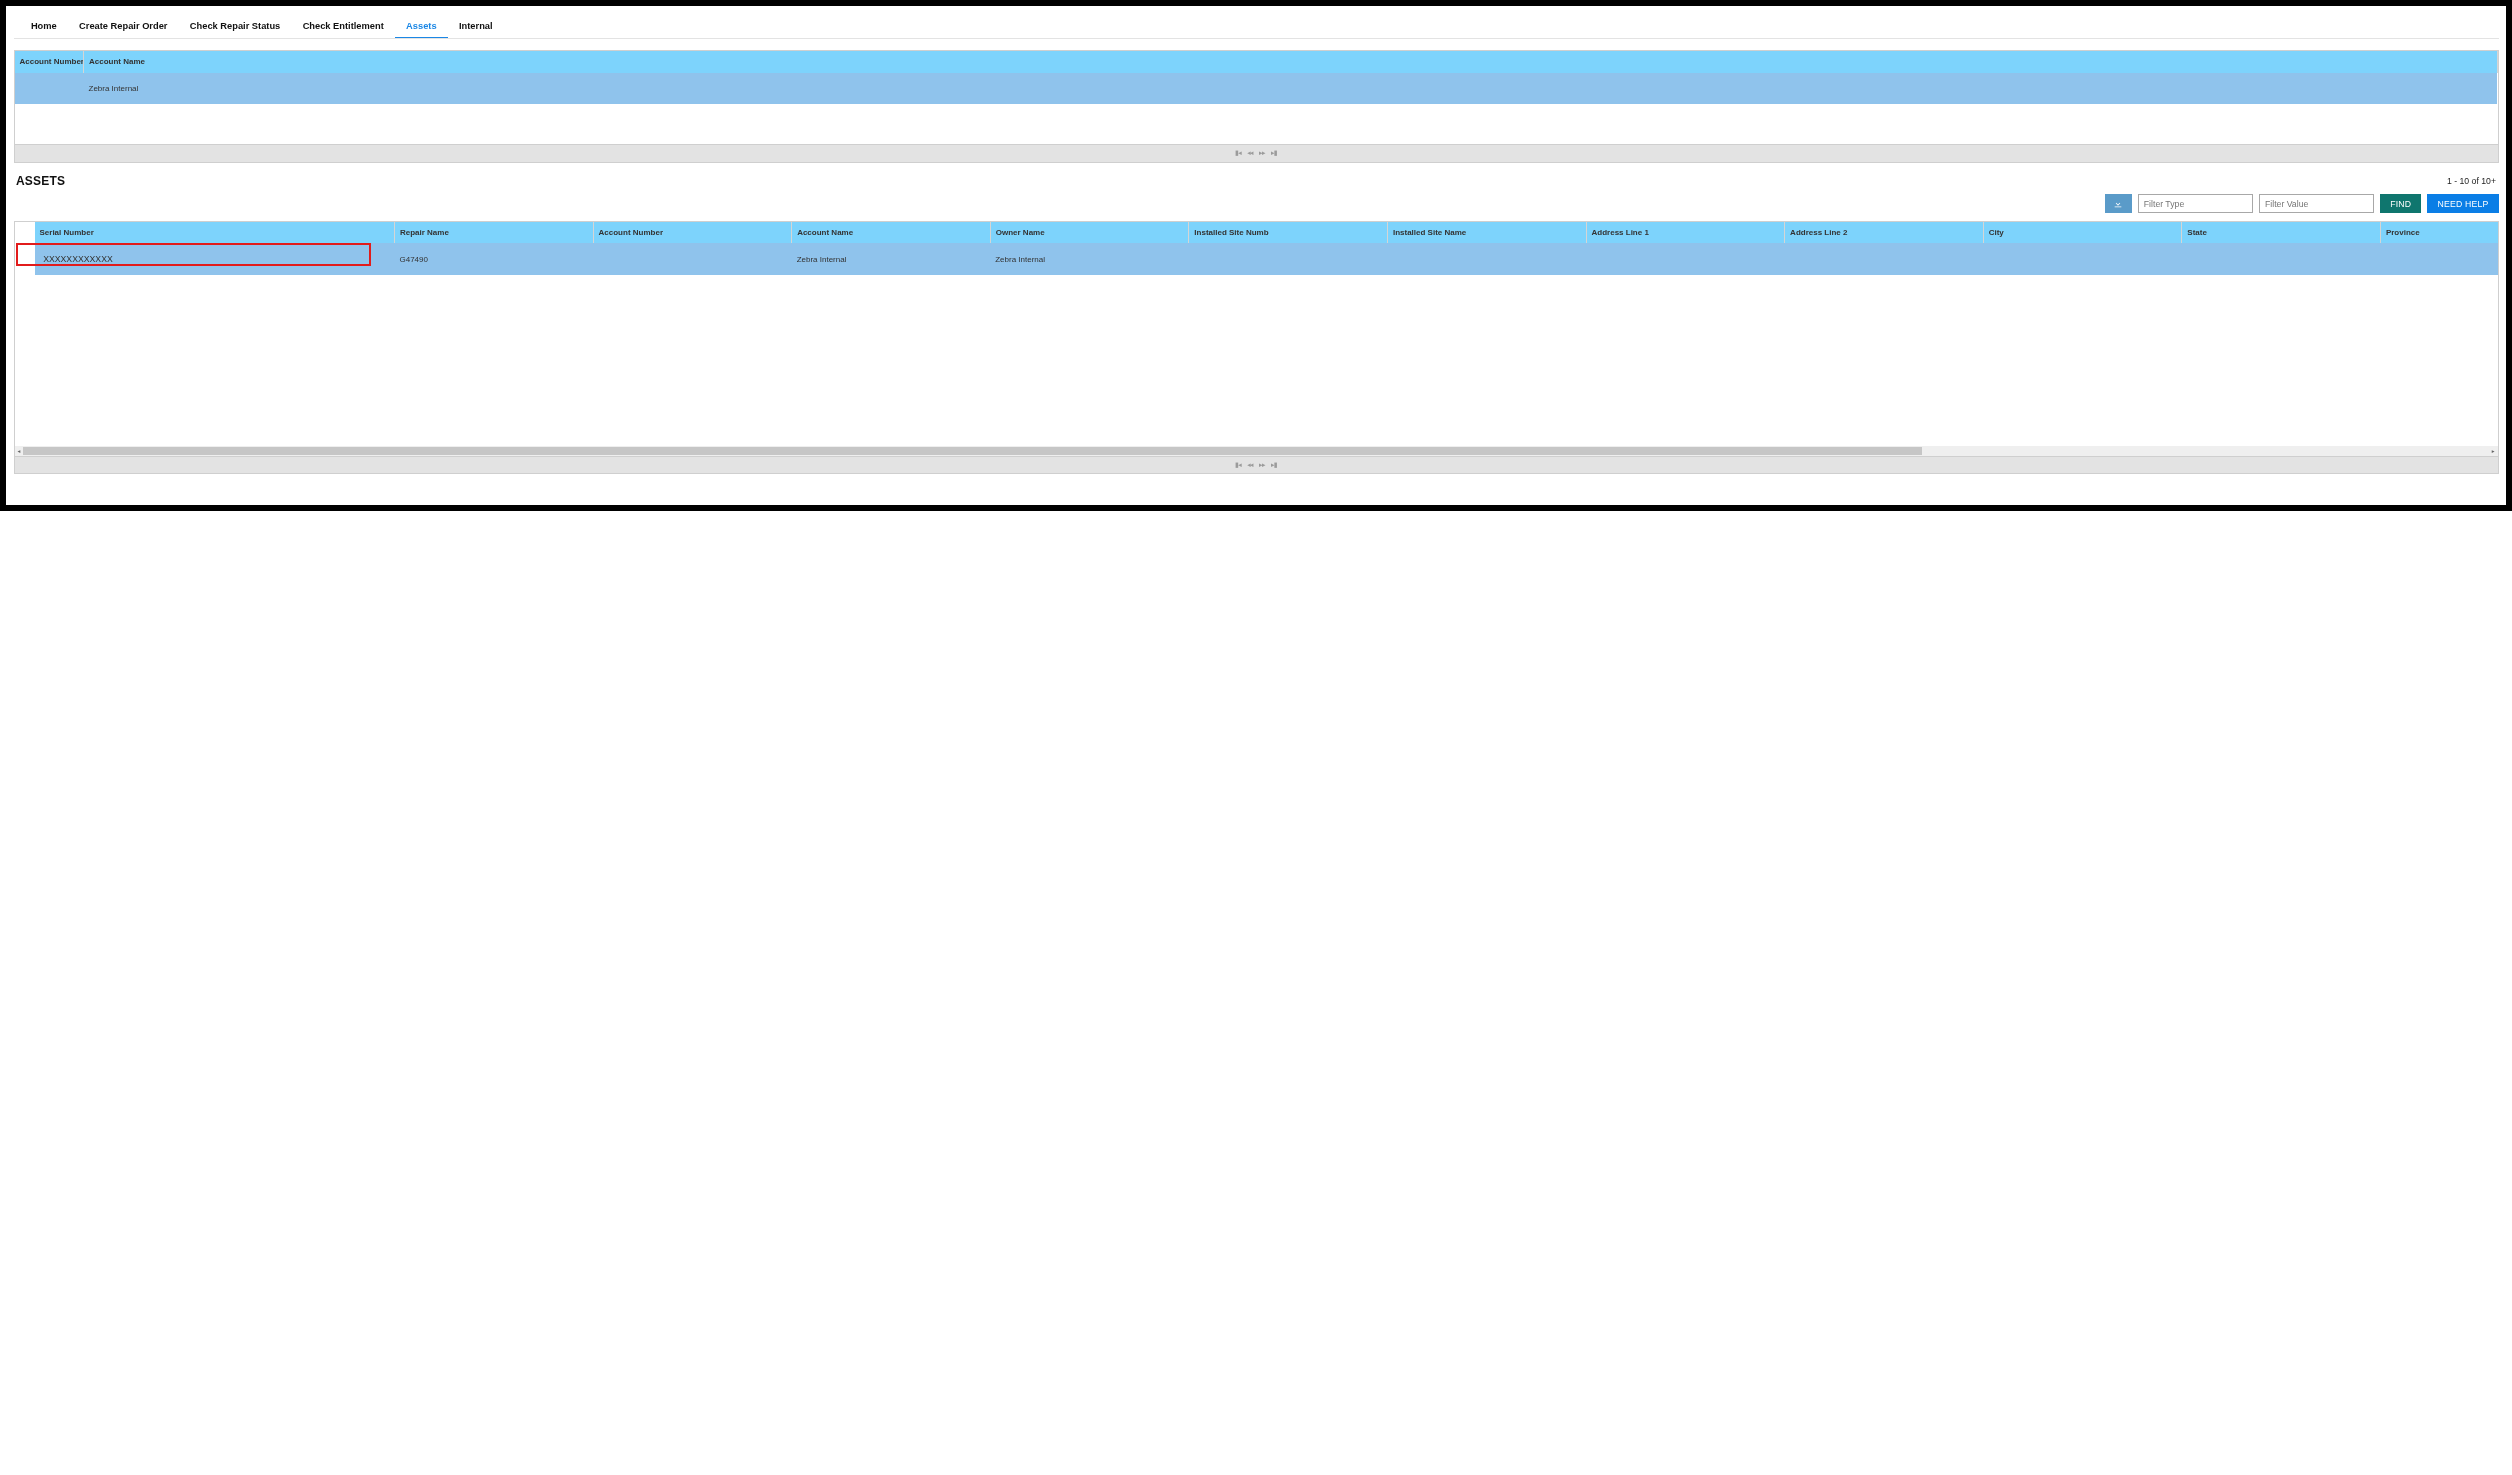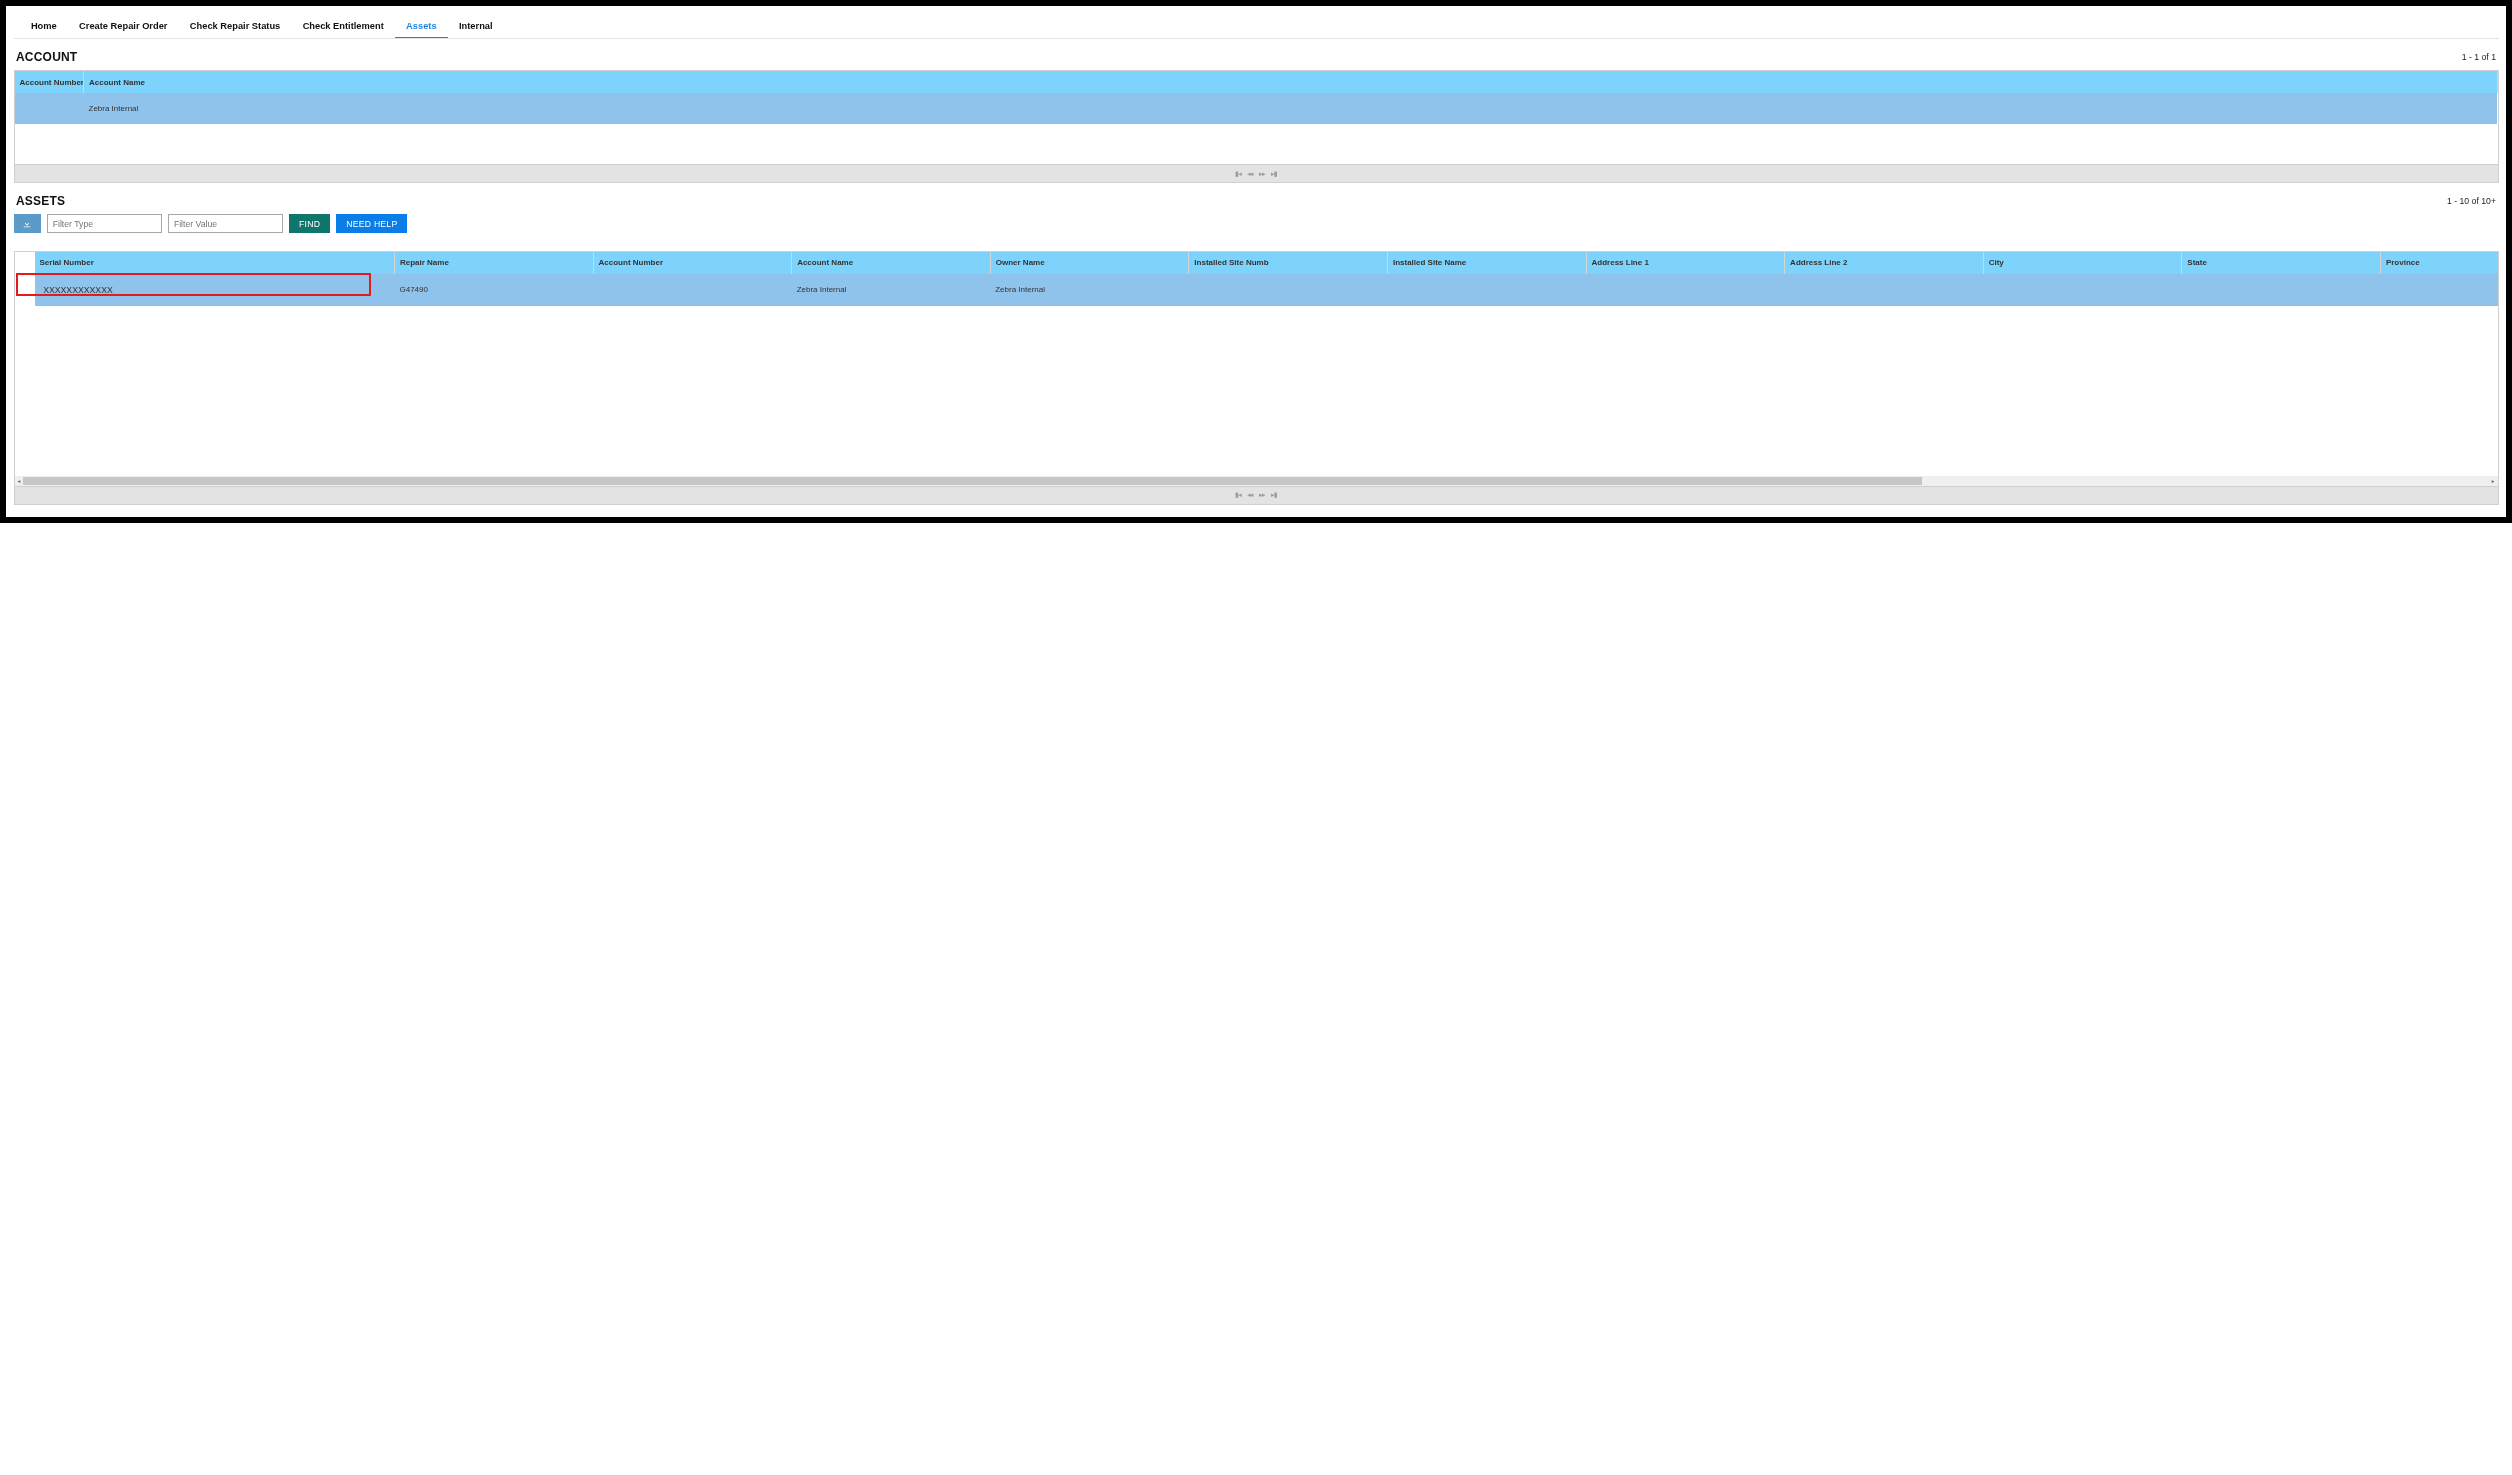--- a/index.html
+++ b/index.html
@@ -107,21 +107,22 @@
     color: #9b9b9b;
     font-size: 6.9px;
     cursor: pointer;
     letter-spacing: -0.6px;
   }
   
   .toolbar {
     display: flex;
     align-items: center;
     gap: 6.2px;
-    margin-bottom: 18px;
+    margin-bottom: 8px;
+    justify-content: flex-end;
   }
   .dl-btn {
     width: 27px;
     height: 18.7px;
     background: #5a9bc9;
     color: #fff;
     display: flex;
     align-items: center;
     justify-content: center;
     cursor: pointer;
@@ -229,24 +230,20 @@
   <div class="nav-tabs">
     <div class="nav-tab">Home</div>
     <div class="nav-tab">Create Repair Order</div>
     <div class="nav-tab">Check Repair Status</div>
     <div class="nav-tab">Check Entitlement</div>
     <div class="nav-tab active">Assets</div>
     <div class="nav-tab">Internal</div>
   </div>
 
   <div class="section">
-    <div class="section-header">
-      <div class="section-title">ACCOUNT</div>
-      <div class="section-count">1 - 1 of 1</div>
-    </div>
     <div class="panel">
       <div class="panel-body account-body">
         <table class="data-table">
           <colgroup>
             <col style="width:69px">
             <col>
           </colgroup>
           <thead>
             <tr>
               <th>Account Number</th>

